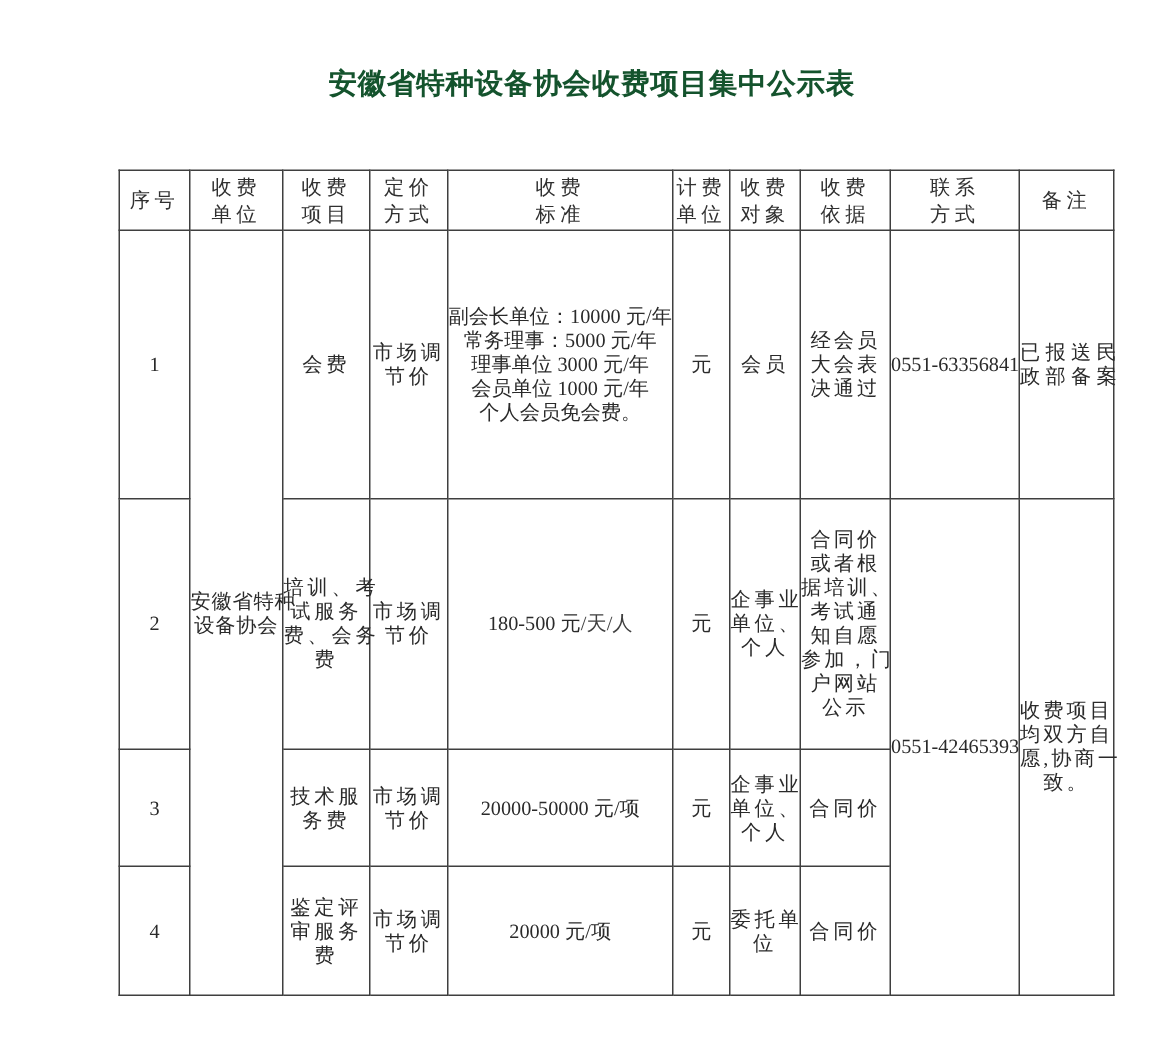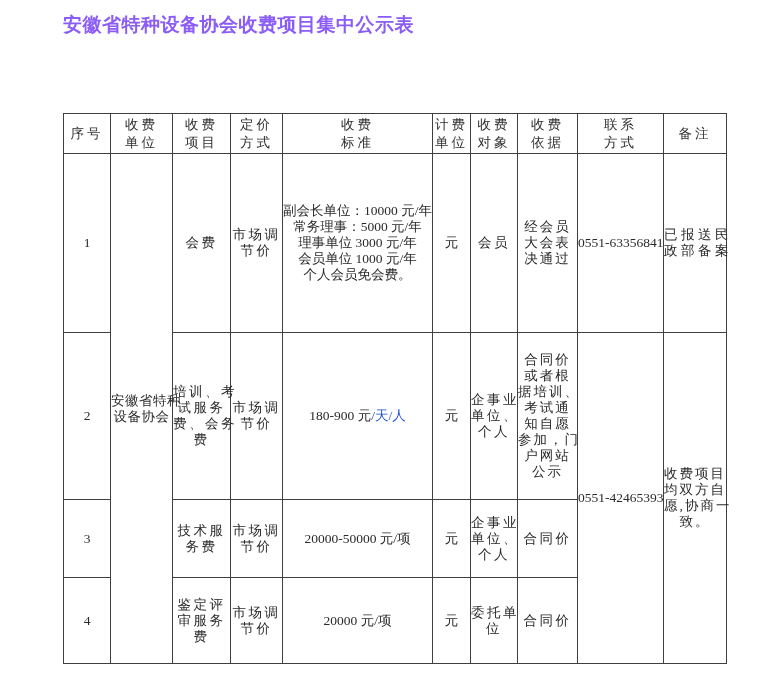--- a/index.html
+++ b/index.html
@@ -2,26 +2,26 @@
 <html><head>
 <meta charset="utf-8">
 <style>
   html,body{margin:0;padding:0;}
   body{
     width:770px;height:700px;position:relative;background:#ffffff;
     font-family:"Liberation Serif","DejaVu Serif",serif;color:#262626;
     overflow:hidden;
   }
   .doc-title{
-    position:absolute;left:63px;top:12px;width:663px;
-    font-size:19px;font-weight:bold;color:#8b5cf6;
+    position:absolute;left:63px;top:44px;width:663px;
+    text-align:center;font-size:19px;font-weight:bold;color:#14532d;
     letter-spacing:0.5px;line-height:26px;
   }
   table.fee-table{
-    position:absolute;left:63px;top:113px;
+    position:absolute;left:79px;top:113px;
     border-collapse:collapse;table-layout:fixed;width:663px;
   }
   table.fee-table td{
     border:1.7px solid #3f3f3f;
     text-align:center;vertical-align:middle;
     font-size:13.5px;color:#2a2a2a;padding:0;
     white-space:pre;line-height:16px;
     overflow:visible;
   }
   tr.h-hdr{height:40px;}
@@ -35,21 +35,21 @@
     vertical-align:top;padding-top:182px;
     font-size:12.5px;line-height:24px;letter-spacing:0.5px;
   }
   td.std-cell-1{line-height:35.8px;font-size:13px;}
   td.basis-tall{line-height:20.5px;letter-spacing:2px;}
   td.basis-r1{line-height:21.5px;letter-spacing:2px;}
   td.contact-cell{font-size:13.5px;letter-spacing:0;}
   td.contact-merged{vertical-align:top;padding-top:108px;}
   td.note-r1{letter-spacing:3.5px;line-height:25px;}
   td.note-merged{vertical-align:top;padding-top:80px;letter-spacing:2px;line-height:22px;}
-  .gray-suffix{color:#1d4ed8;margin-top:13px;}
+  .gray-suffix{color:#404040;margin-top:13px;}
 </style>
 </head>
 <body>
 
 <div class="doc-title">安徽省特种设备协会收费项目集中公示表</div>
 
 <table class="fee-table">
   <colgroup>
     <col style="width:47px">
       <col style="width:62px">
@@ -108,21 +108,21 @@
   </tr>
 
   <tr class="h-r2">
     <td>2</td>
     <td class="ls">培训、考
 试服务
 费、会务
 费</td>
     <td class="ls">市场调
 节价</td>
-    <td><span>180-900 元</span><span class="gray-suffix">/天/人</span></td>
+    <td><span>180-500 元</span><span class="gray-suffix">/天/人</span></td>
     <td>元</td>
     <td class="ls">企事业
 单位、
 个人</td>
     <td class="basis-tall">合同价
 或者根
 据培训、
 考试通
 知自愿
 参加，门

